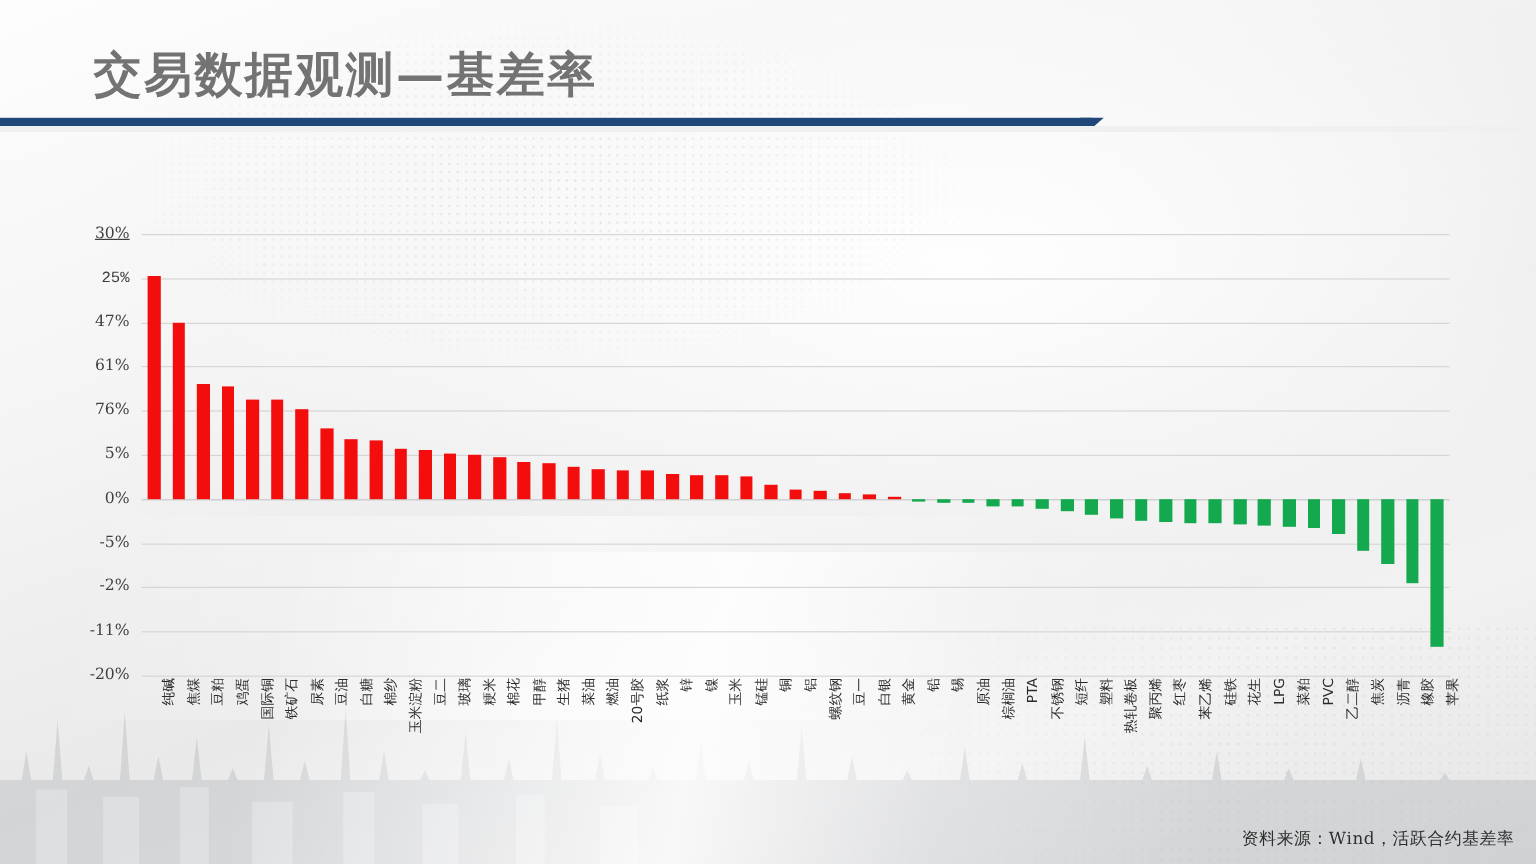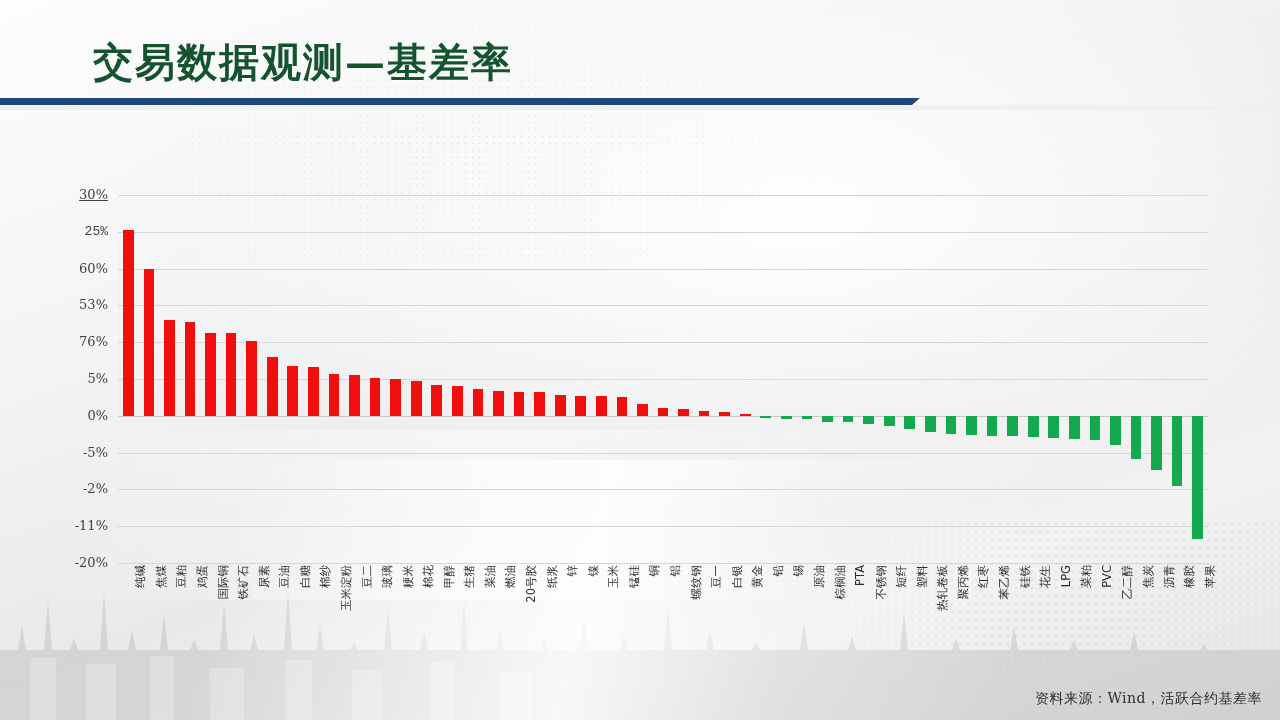--- a/index.html
+++ b/index.html
@@ -37,24 +37,24 @@
     position: absolute; left: 0; bottom: 0; width: 1280px; height: 260px; pointer-events: none;
     background: linear-gradient(103deg, rgba(255,255,255,0) 18%, rgba(255,255,255,0.82) 46%, rgba(255,255,255,0.25) 62%, rgba(255,255,255,0) 80%);
   }
   .bg-sheen2 {
     position: absolute; left: 0; top: 430px; width: 1280px; height: 170px; pointer-events: none;
     background: linear-gradient(100deg, rgba(255,255,255,0) 5%, rgba(255,255,255,0.55) 38%, rgba(255,255,255,0) 68%);
   }
 
   
   .slide-title {
-    position: absolute; left: 93px; top: 35px;
+    position: absolute; left: 78px; top: 35px;
     font-family: "DejaVu Serif", "Liberation Serif", serif;
     font-size: 40px; font-weight: 700; letter-spacing: 2px;
-    color: #14532d;
+    color: #737373;
     text-shadow: 0 1px 0 rgba(255,255,255,0.7);
     white-space: nowrap;
   }
   .header-rule { position: absolute; left: 0; top: 98px; width: 1280px; height: 12px; }
 
   
   #chart-area { position: absolute; left: 0; top: 128px; width: 1280px; height: 540px; }
   .chart-title {
     position: absolute; left: 0; top: 17px; width: 1280px; text-align: center;
     font-family: "DejaVu Serif", "Liberation Serif", serif;
@@ -122,22 +122,22 @@
 <svg class="header-rule" viewBox="0 0 1280 12" preserveAspectRatio="none">
   <rect x="0" y="0" width="910" height="7" fill="#1f4779"></rect>
   <path d="M900 0 L920 0 L912 7 L900 7 Z" fill="#1f4779"></path>
   <rect x="0" y="7" width="1280" height="5" fill="#eef0f2"></rect>
 </svg>
 
 <div id="chart-area">
   <div class="yticks-wrap" id="yticks">
       <div class="ytick" style="top: 0px; text-decoration: underline;">30%</div>
       <div class="ytick" style="top: 36.8px; font-family: Liberation Mono, monospace;">25%</div>
-      <div class="ytick" style="top: 73.6px;">60%</div>
-      <div class="ytick" style="top: 110.4px;">53%</div>
+      <div class="ytick" style="top: 73.6px;">47%</div>
+      <div class="ytick" style="top: 110.4px;">61%</div>
       <div class="ytick" style="top: 147.2px;">76%</div>
       <div class="ytick" style="top: 184px;">5%</div>
       <div class="ytick" style="top: 220.8px;">0%</div>
       <div class="ytick" style="top: 257.6px;">-5%</div>
       <div class="ytick" style="top: 294.4px;">-2%</div>
       <div class="ytick" style="top: 331.2px;">-11%</div>
       <div class="ytick" style="top: 368px;">-20%</div>
     </div>
   <div id="plot">
     <div id="gridlines">

